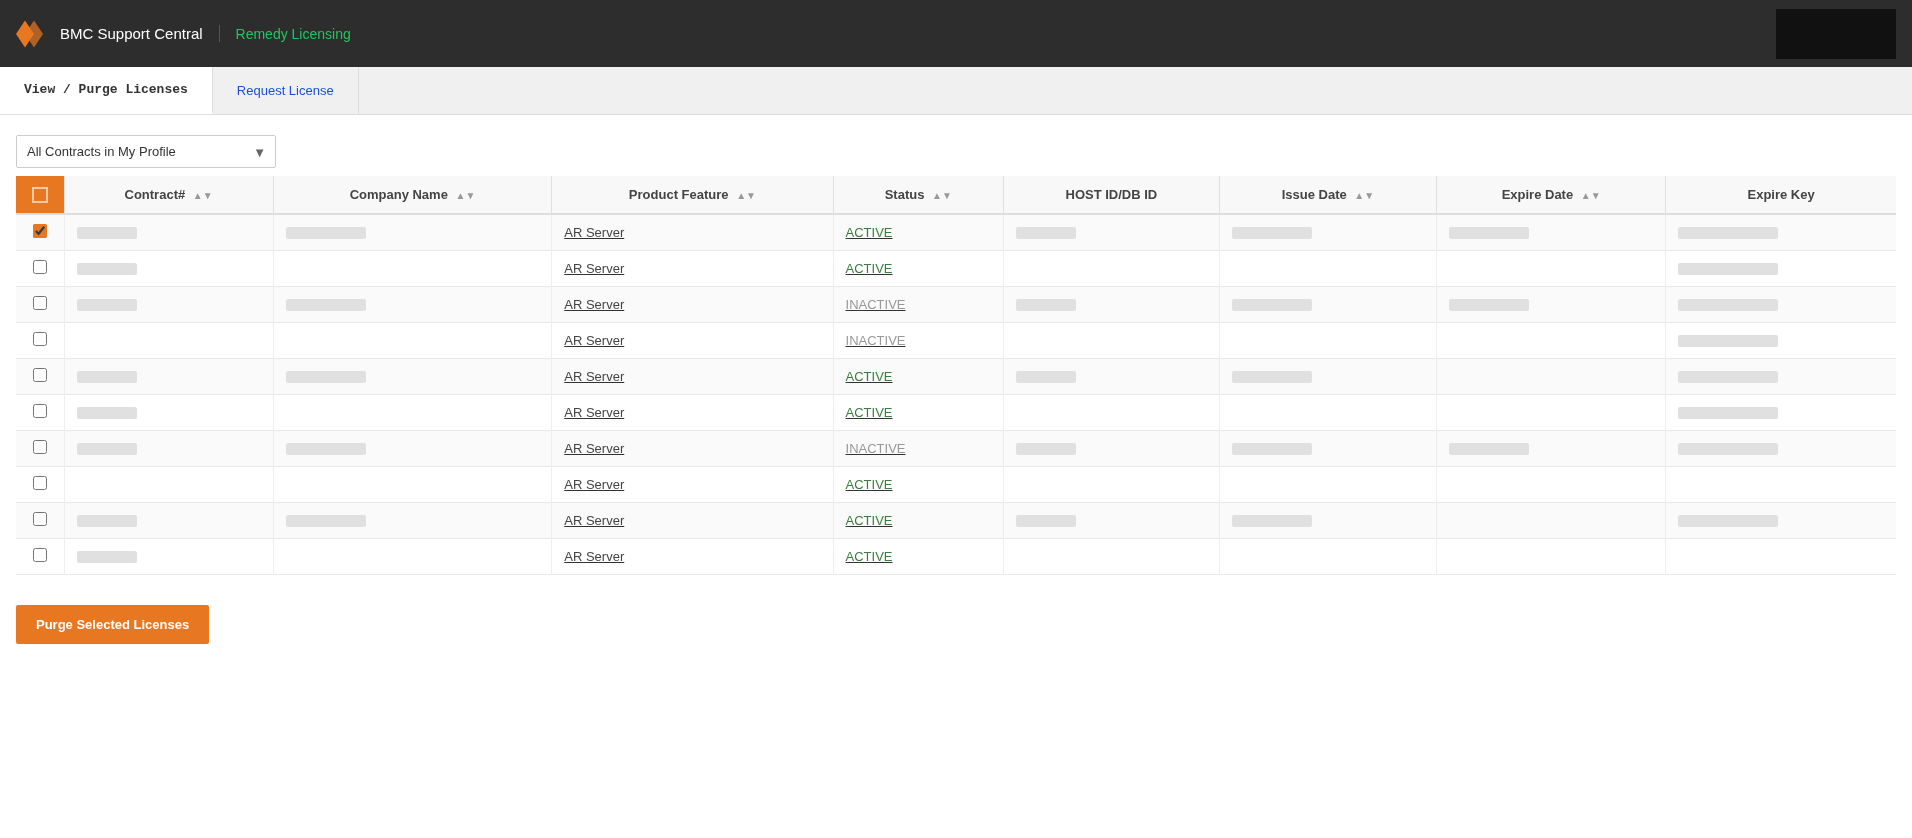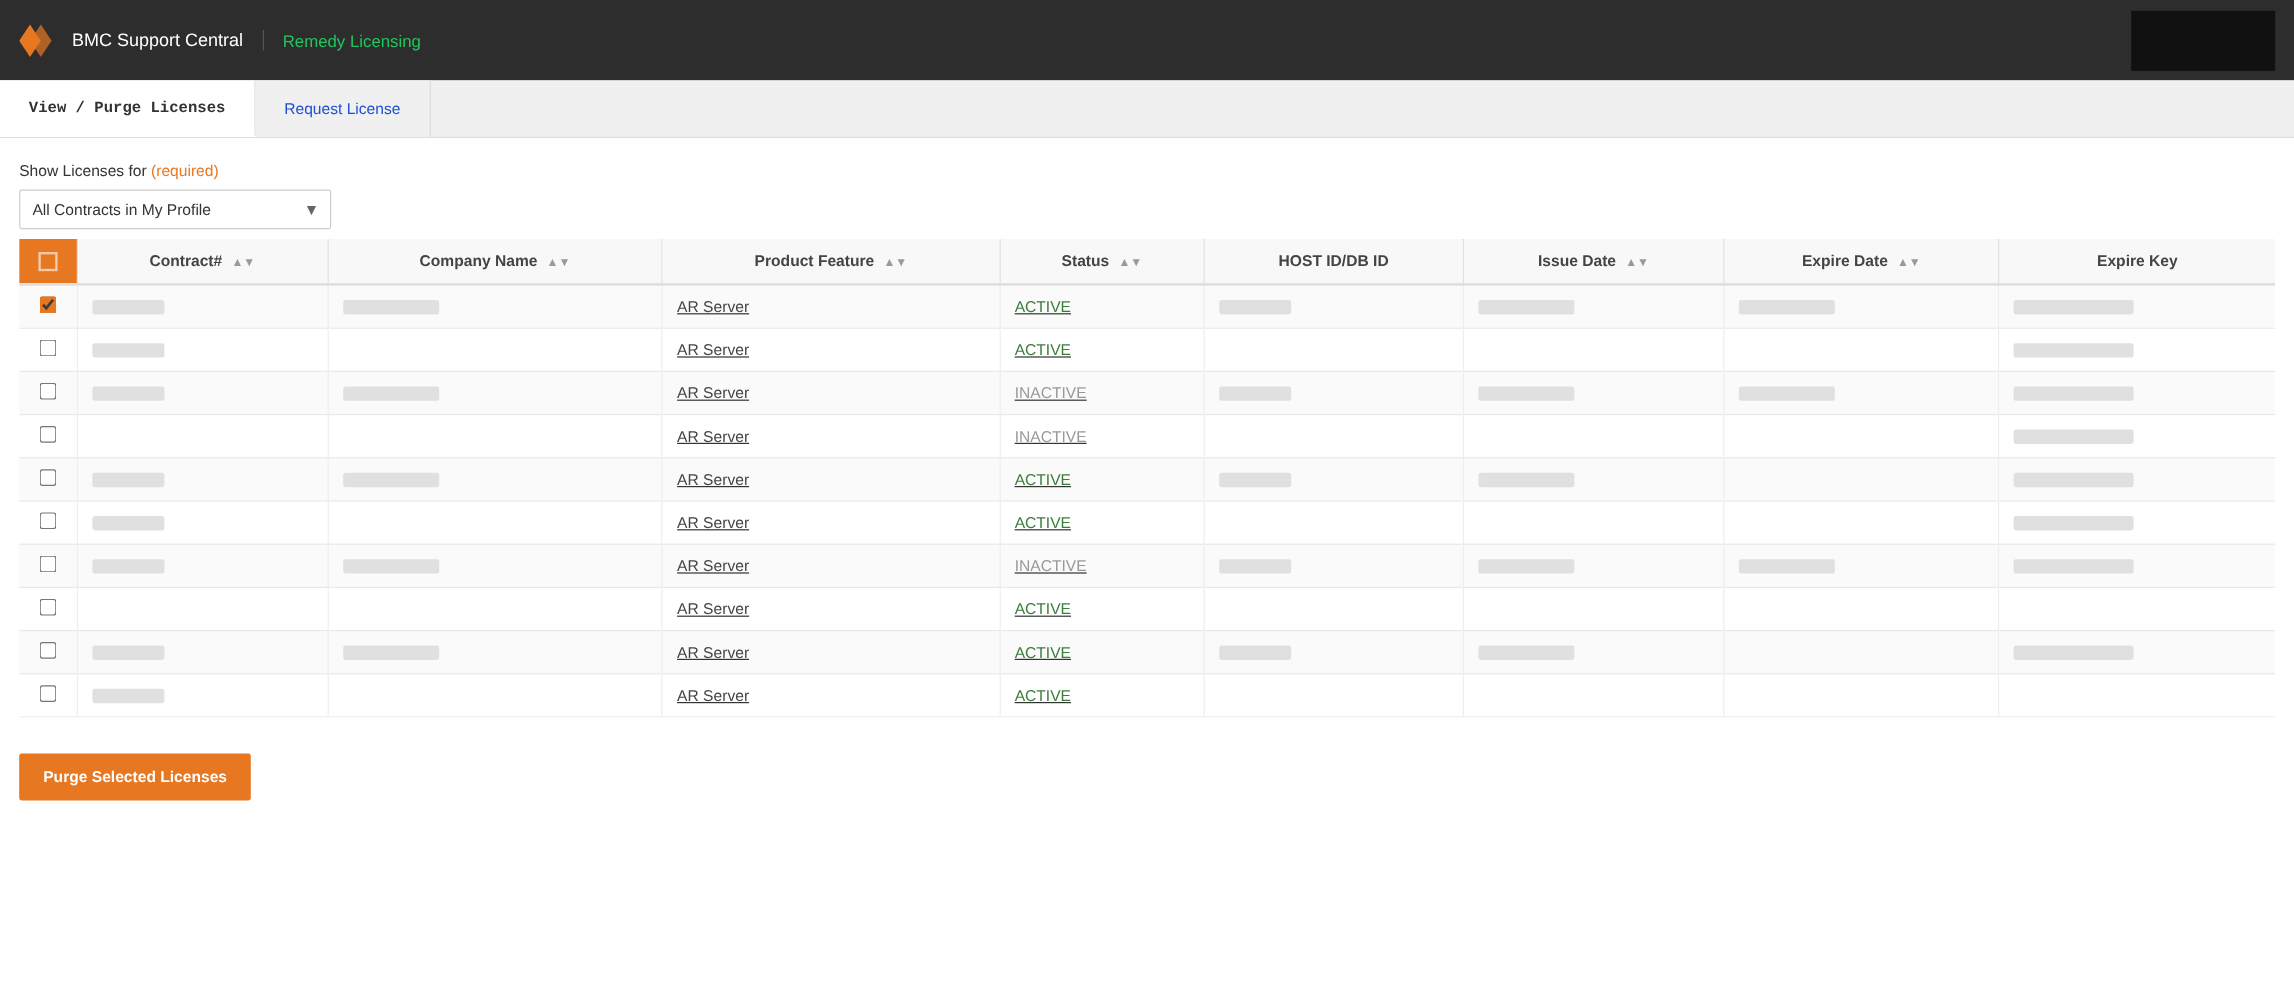--- a/index.html
+++ b/index.html
@@ -230,24 +230,20 @@
     <span>View / Purge Licenses</span>
   </div>
   <div class="tab inactive">
     <span>Request License</span>
   </div>
 </nav>
 
 <main class="main-content">
 
   
-  <div class="show-licenses-label">
-    <span>Show Licenses for</span>
-    <span class="required">(required)</span>
-  </div>
   <div class="dropdown-wrapper">
     <select class="dropdown-select">
       <option>All Contracts in My Profile</option>
     </select>
     <span class="dropdown-arrow">▼</span>
   </div>
 
   
   <div class="table-wrapper">
     <table>

